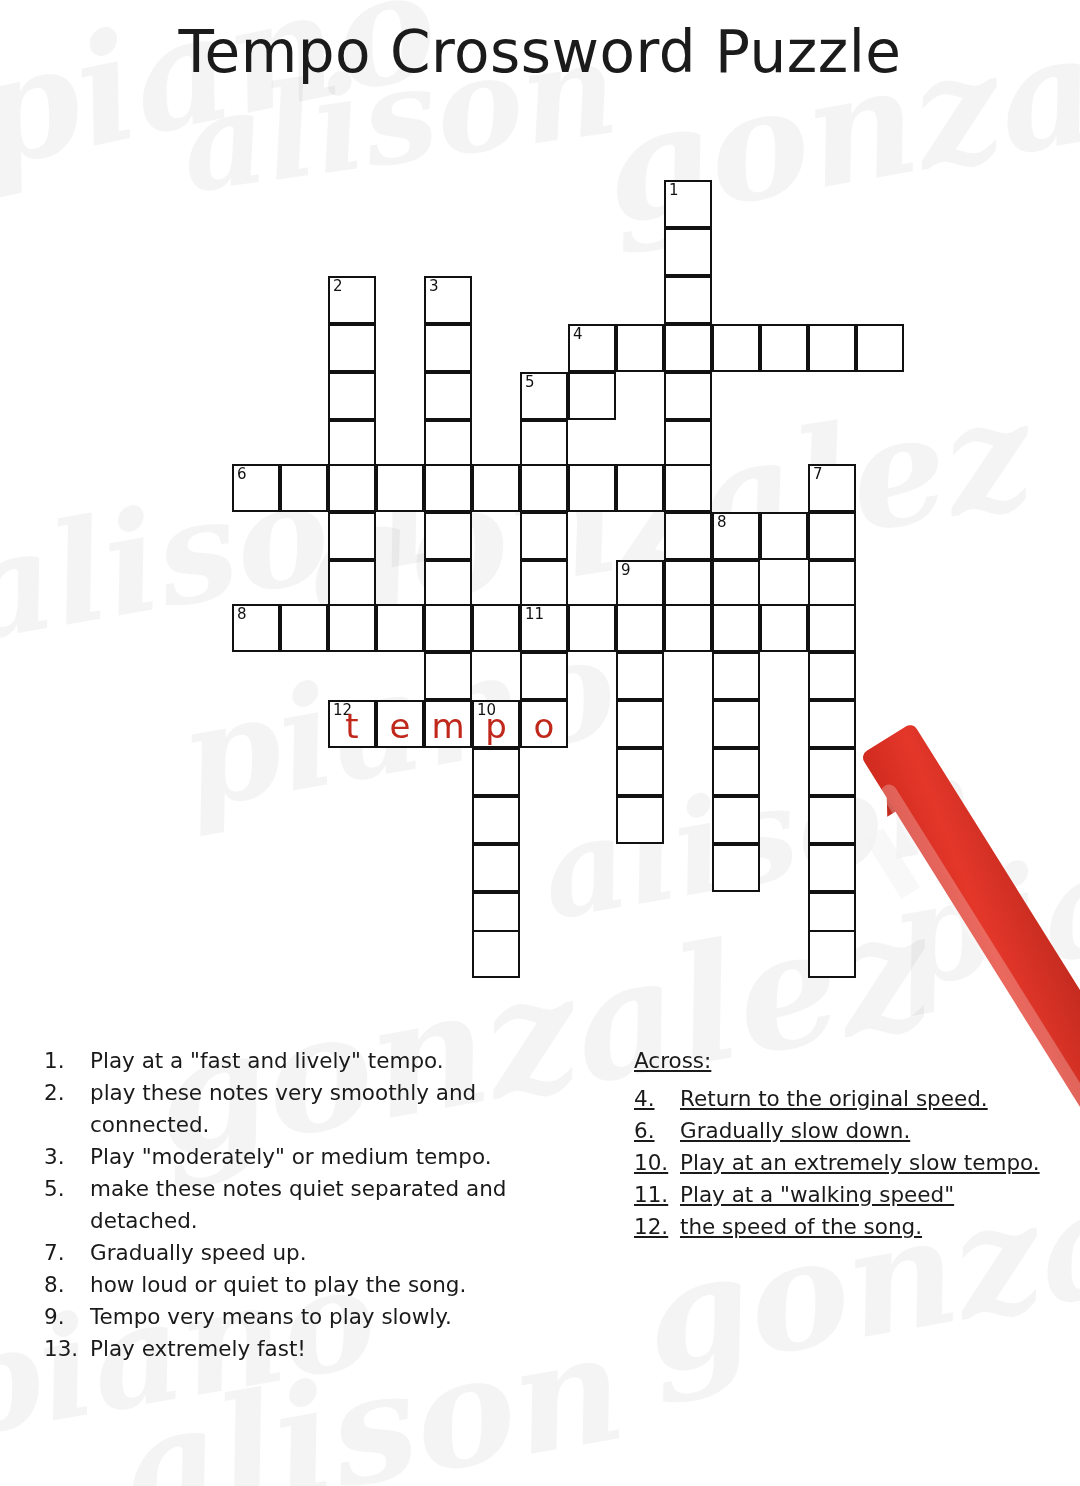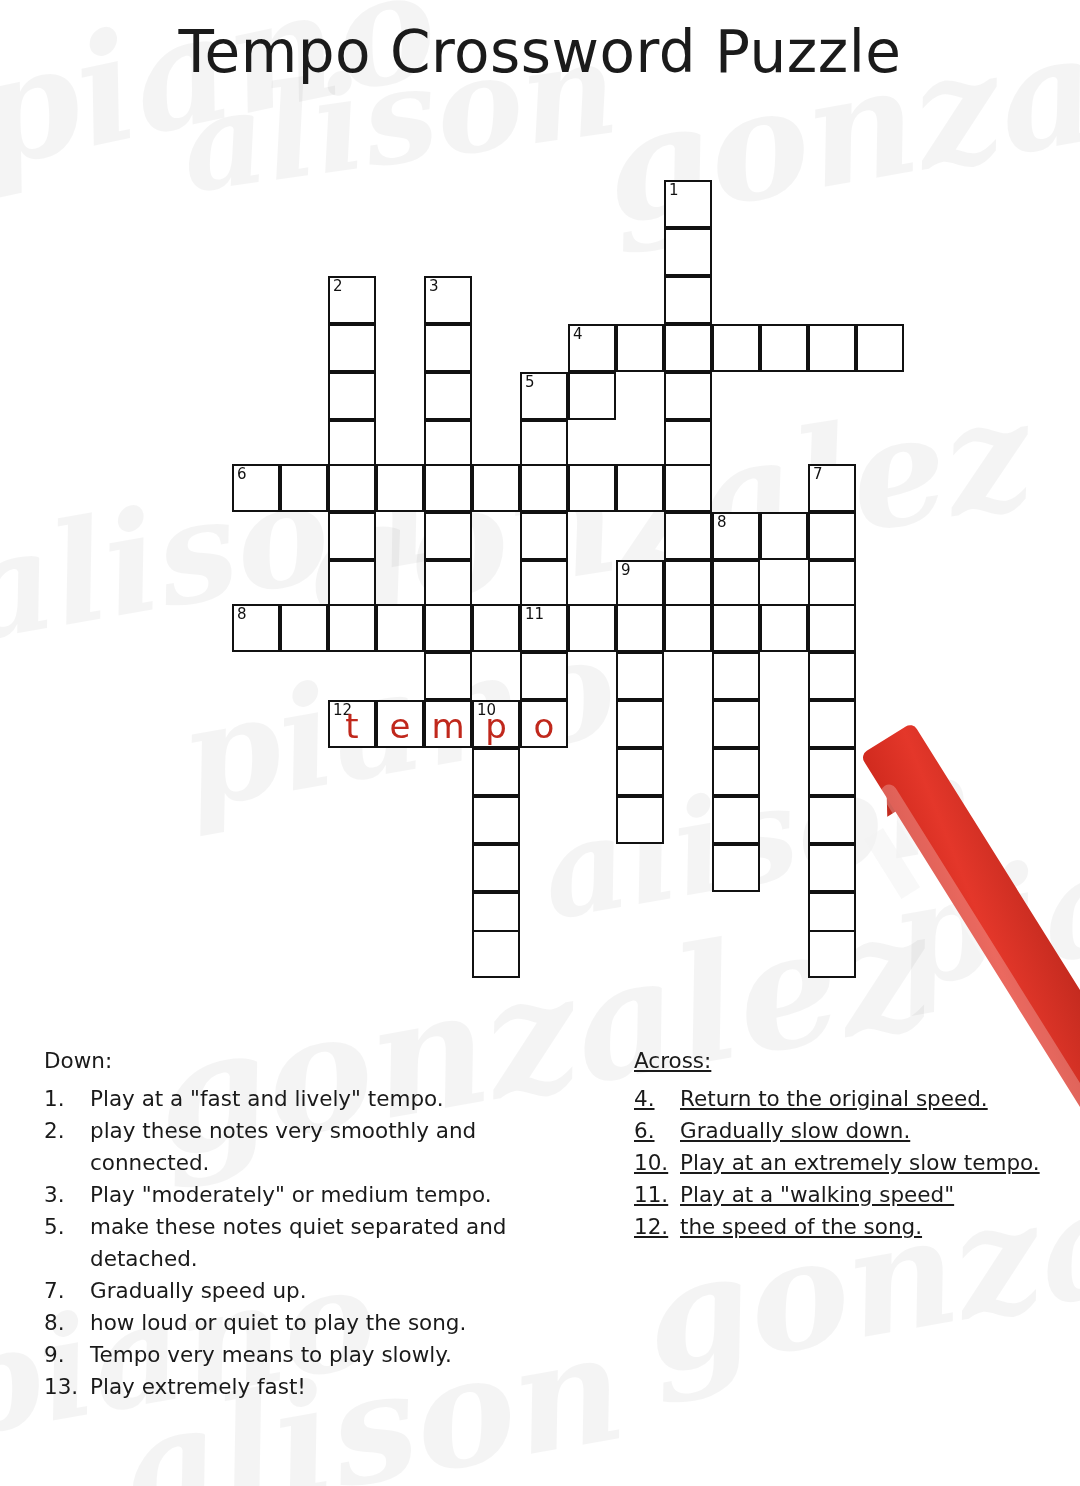--- a/index.html
+++ b/index.html
@@ -332,21 +332,20 @@
       <div class="cell" style="left: 712px; top: 844px; width: 48px; height: 48px;"></div>
       <div class="cell" style="left: 808px; top: 844px; width: 48px; height: 48px;"></div>
       <div class="cell" style="left: 472px; top: 892px; width: 48px; height: 48px;"></div>
       <div class="cell" style="left: 808px; top: 892px; width: 48px; height: 48px;"></div>
       <div class="cell" style="left: 472px; top: 930px; width: 48px; height: 48px;"></div>
       <div class="cell" style="left: 808px; top: 930px; width: 48px; height: 48px;"></div>
     </div>
 
   <div class="clues">
     <div class="clue-col down">
-      <div class="clue-head">Down:</div>
       <div id="down-list">
           <div class="clue-row">
             <div class="clue-num">1.</div>
             <div class="clue-text">Play at a "fast and lively" tempo.</div>
           </div>
           <div class="clue-row">
             <div class="clue-num">2.</div>
             <div class="clue-text">play these notes very smoothly and connected.</div>
           </div>
           <div class="clue-row">

